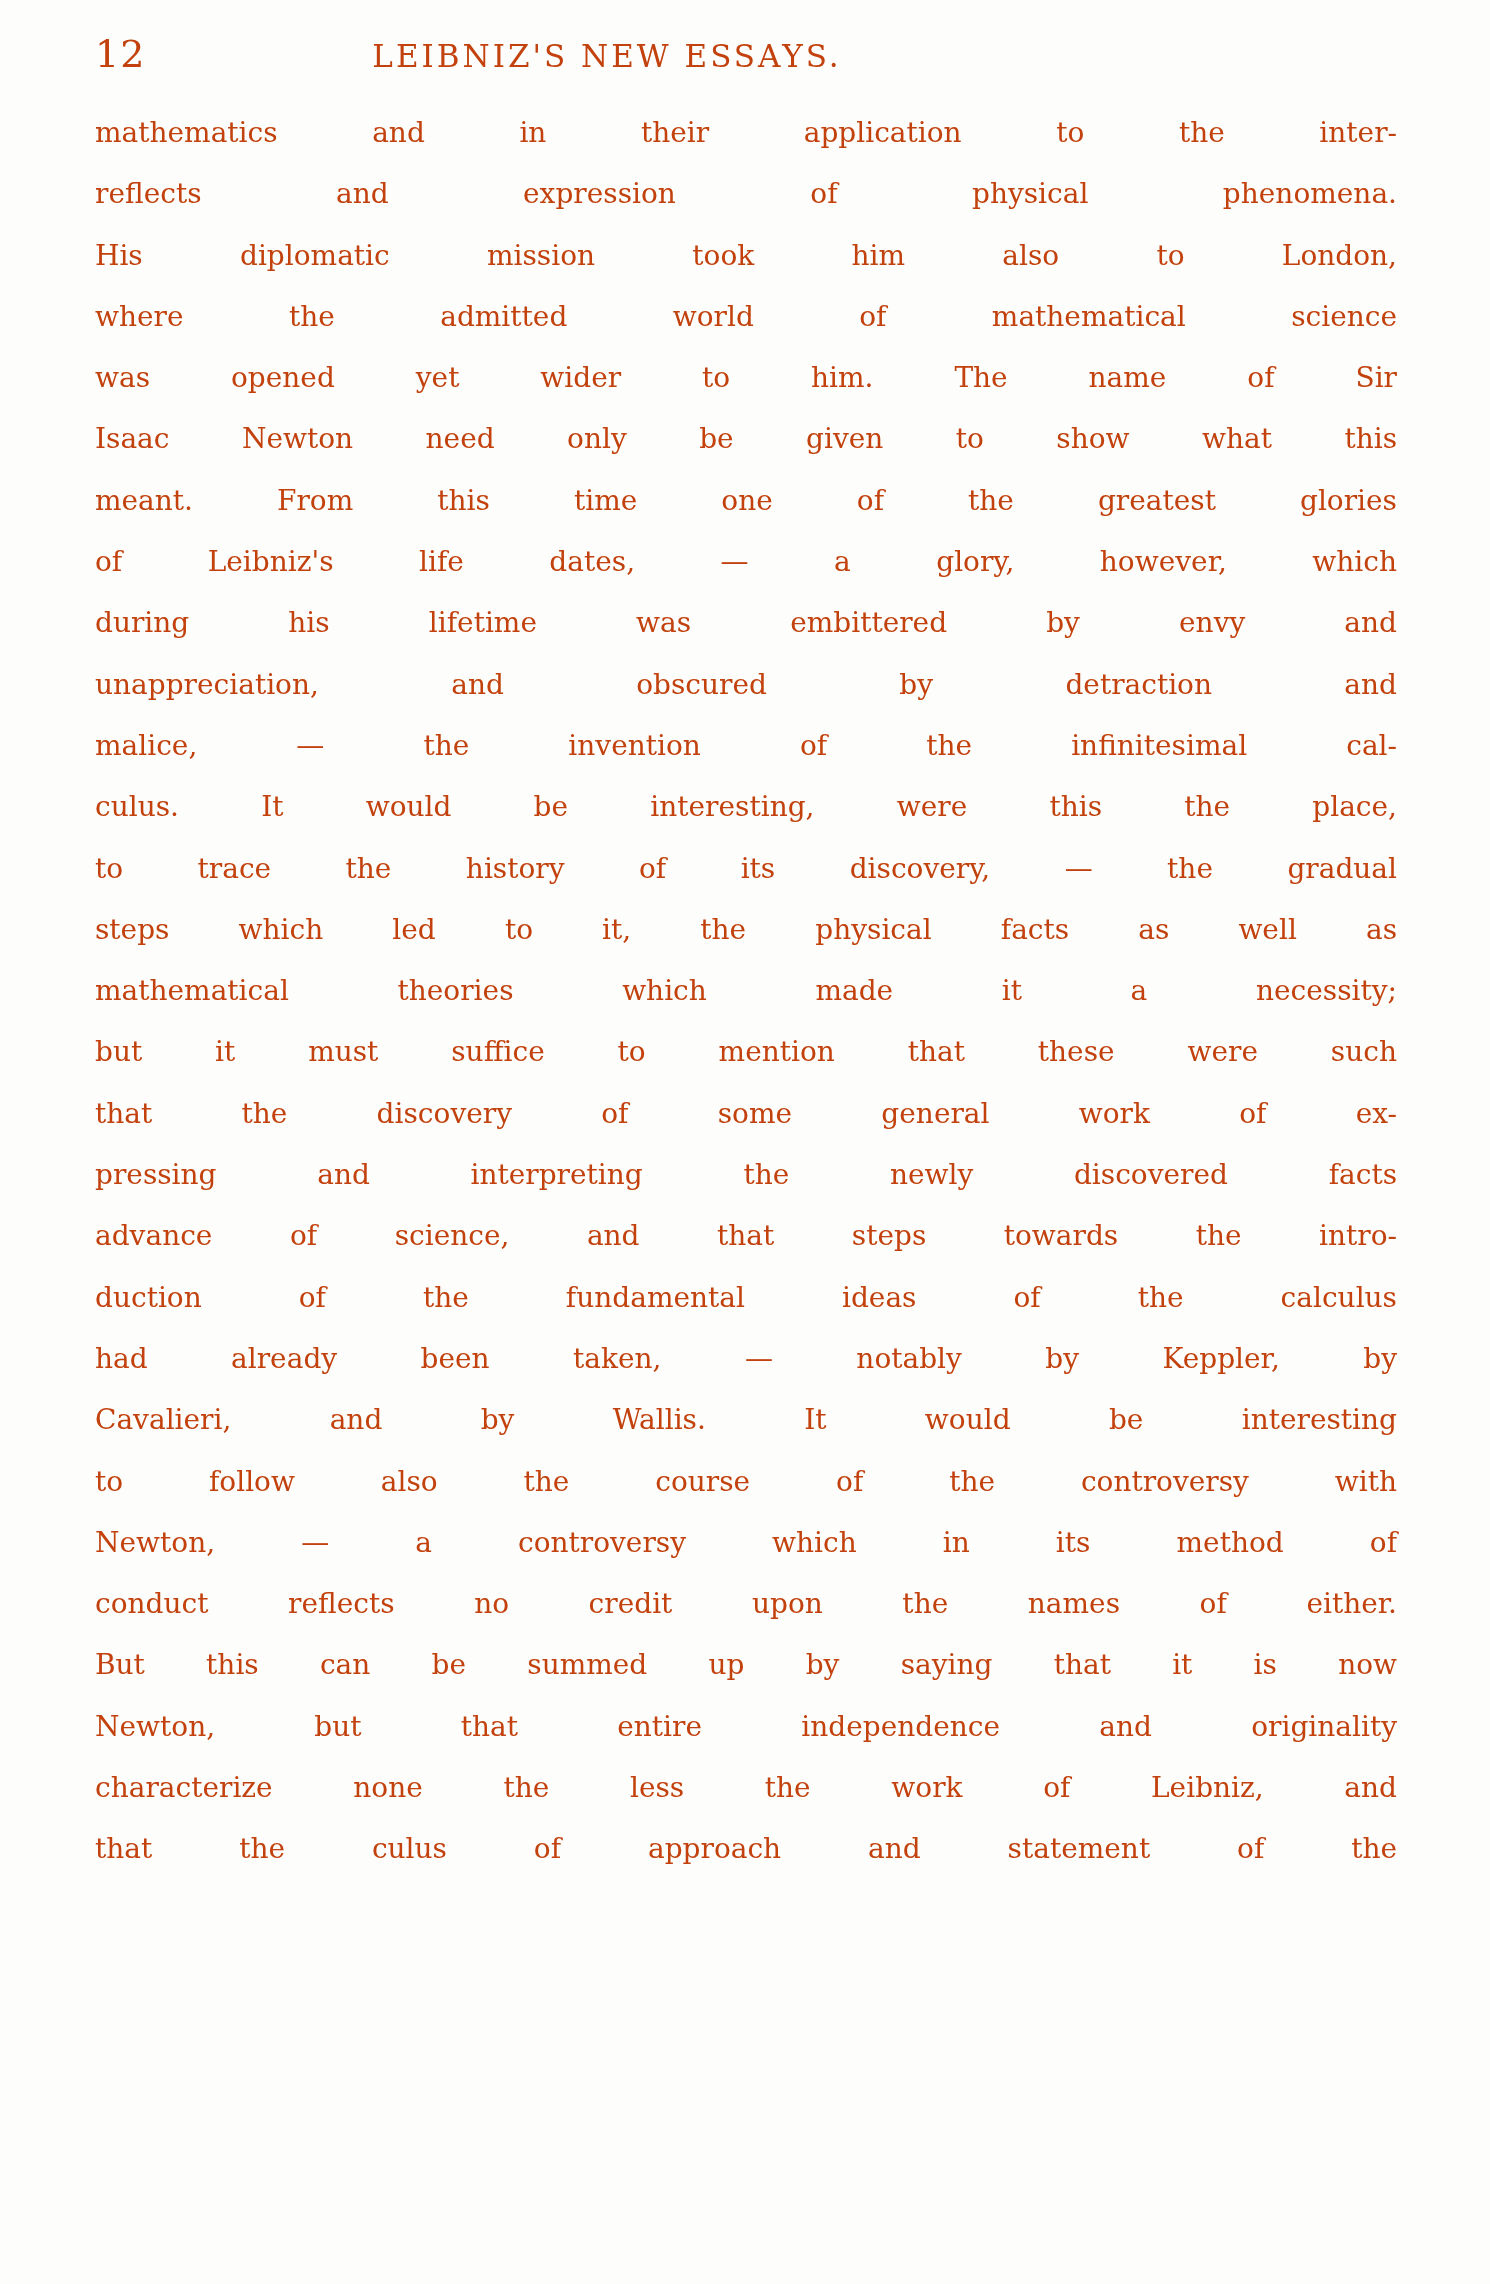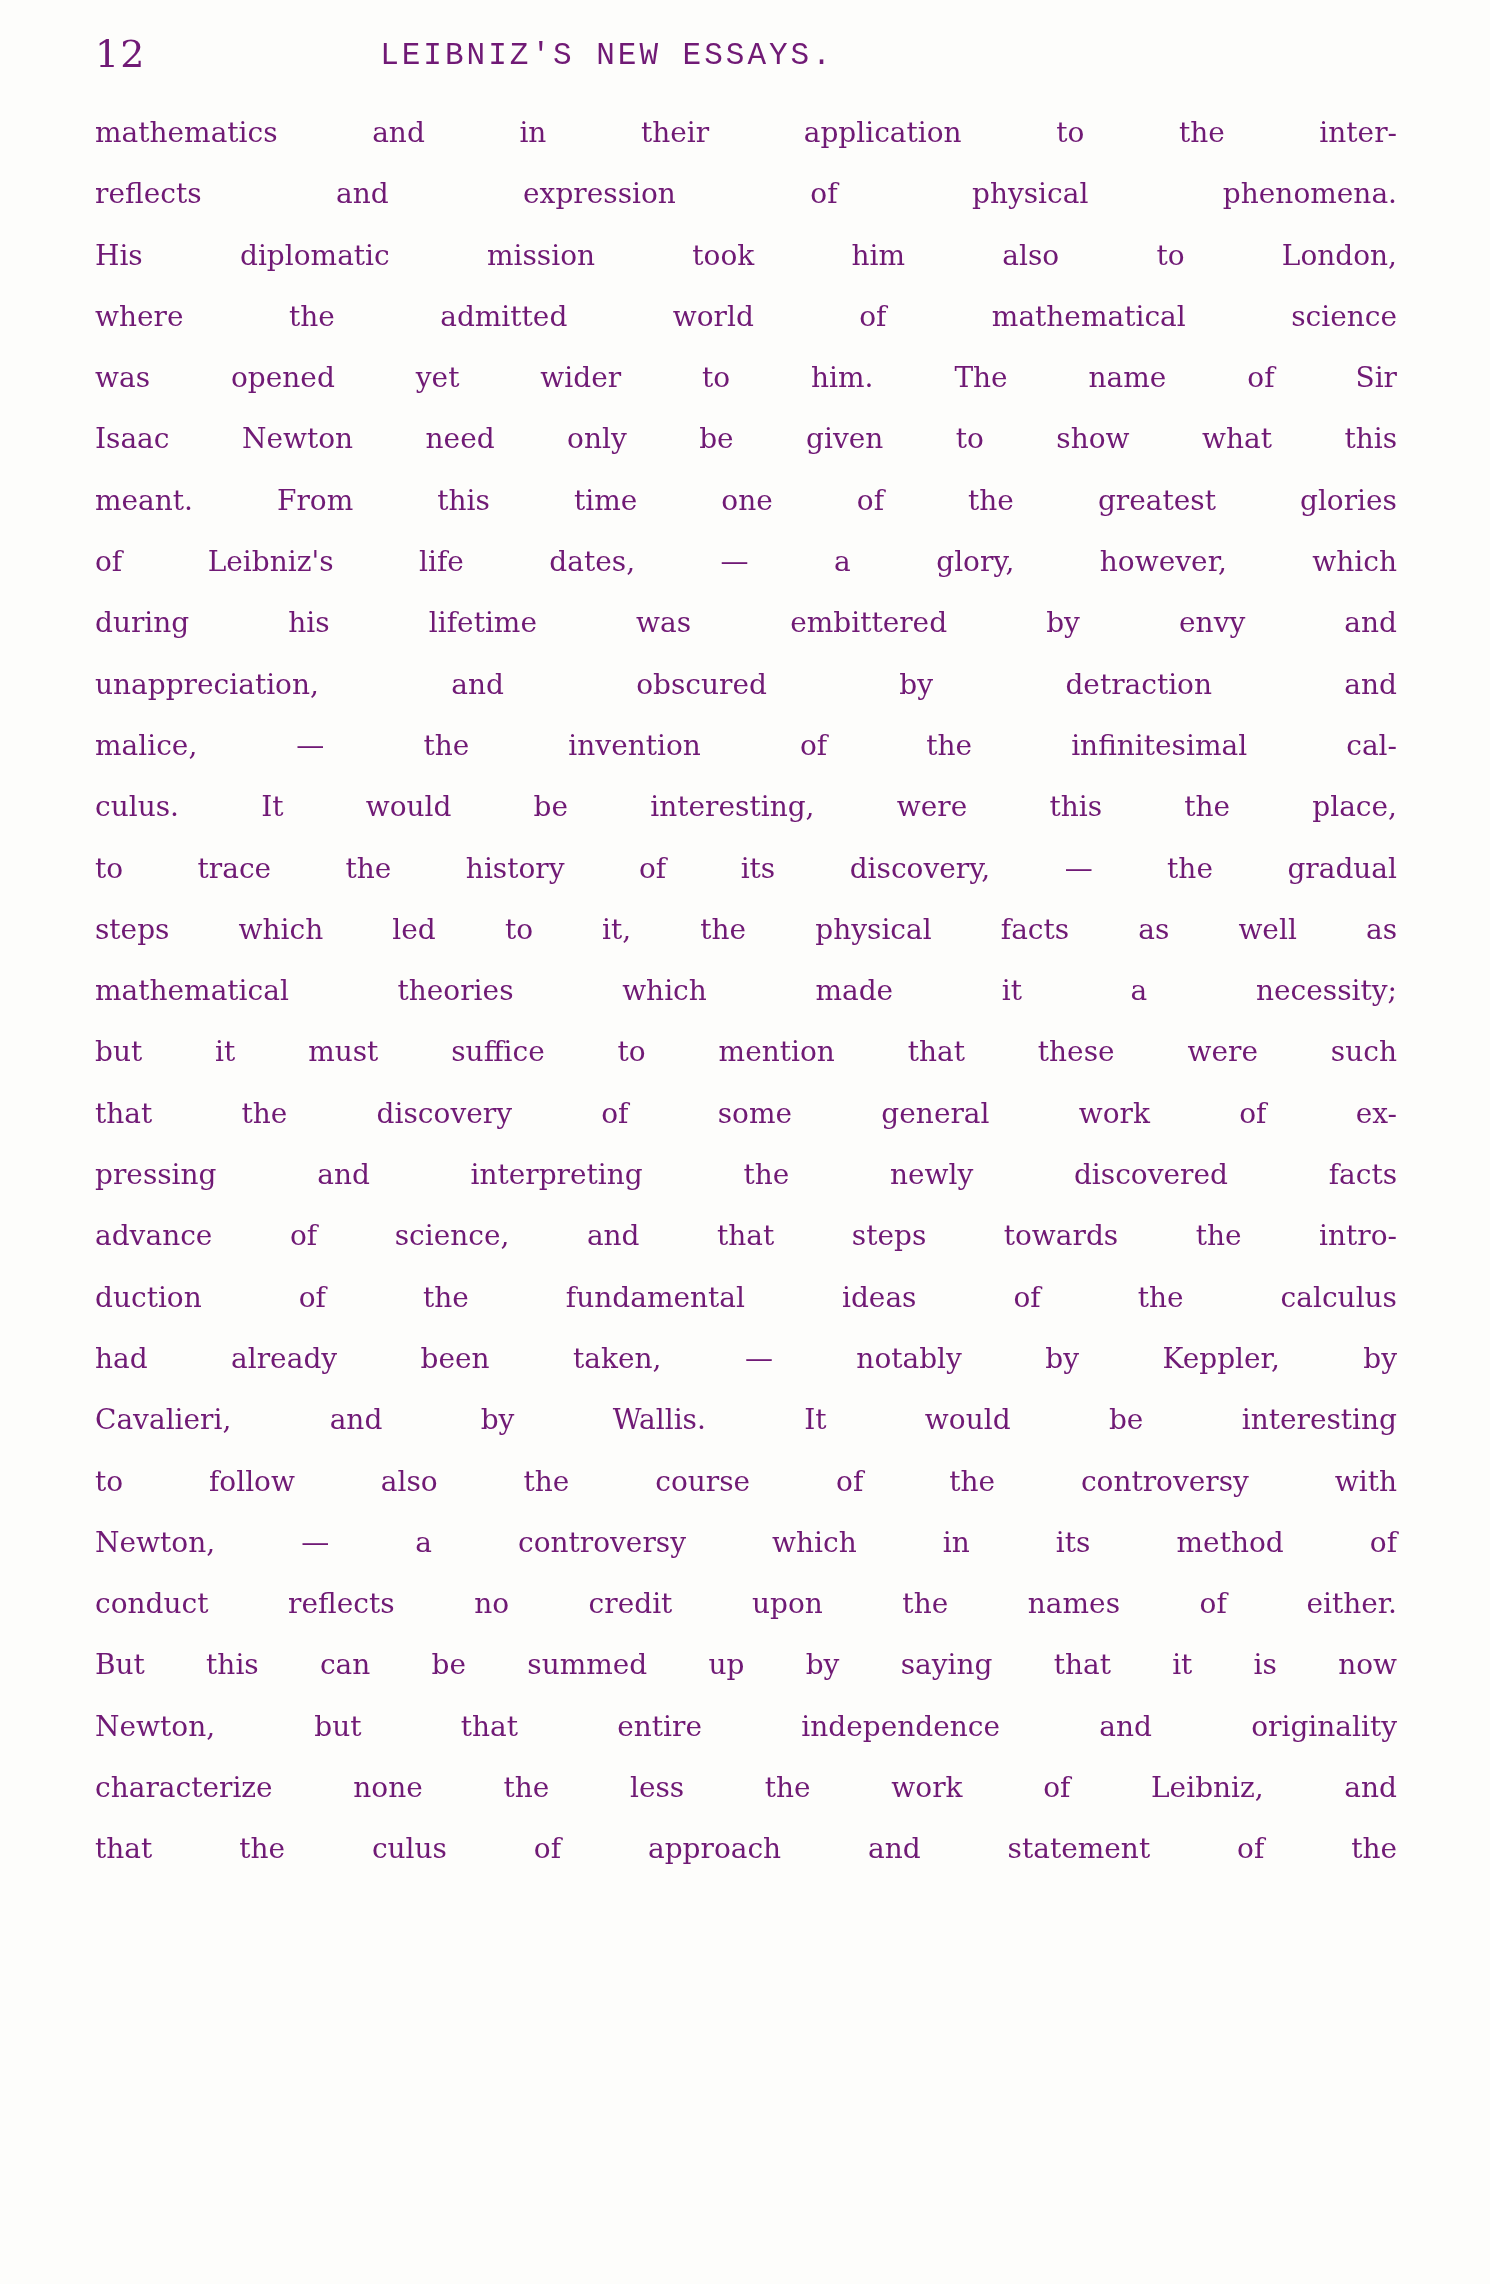--- a/index.html
+++ b/index.html
@@ -6,21 +6,21 @@
     margin: 0;
     padding: 0;
     background: #e9e9e9;
   }
   .page {
     position: relative;
     width: 1490px;
     height: 2284px;
     margin: 0 auto;
     background: #fdfdfb;
-    color: #701a75;
+    color: #c2410c;
     font-family: "DejaVu Serif", "Liberation Serif", serif;
     overflow: hidden;
   }
   .header {
     position: absolute;
     top: 30px;
     left: 95px;
     right: 95px;
     height: 56px;
   }
@@ -32,21 +32,20 @@
     letter-spacing: 1px;
   }
   .running-title {
     position: absolute;
     left: 512px;
     top: 8px;
     transform: translateX(-50%);
     font-size: 31px;
     letter-spacing: 3px;
     white-space: nowrap;
-    font-family: Liberation Mono, monospace;
   }
   .body-text {
     position: absolute;
     top: 102px;
     left: 95px;
     width: 1302px;
   }
   .line {
     font-size: 28px;
     line-height: 61.3px;

